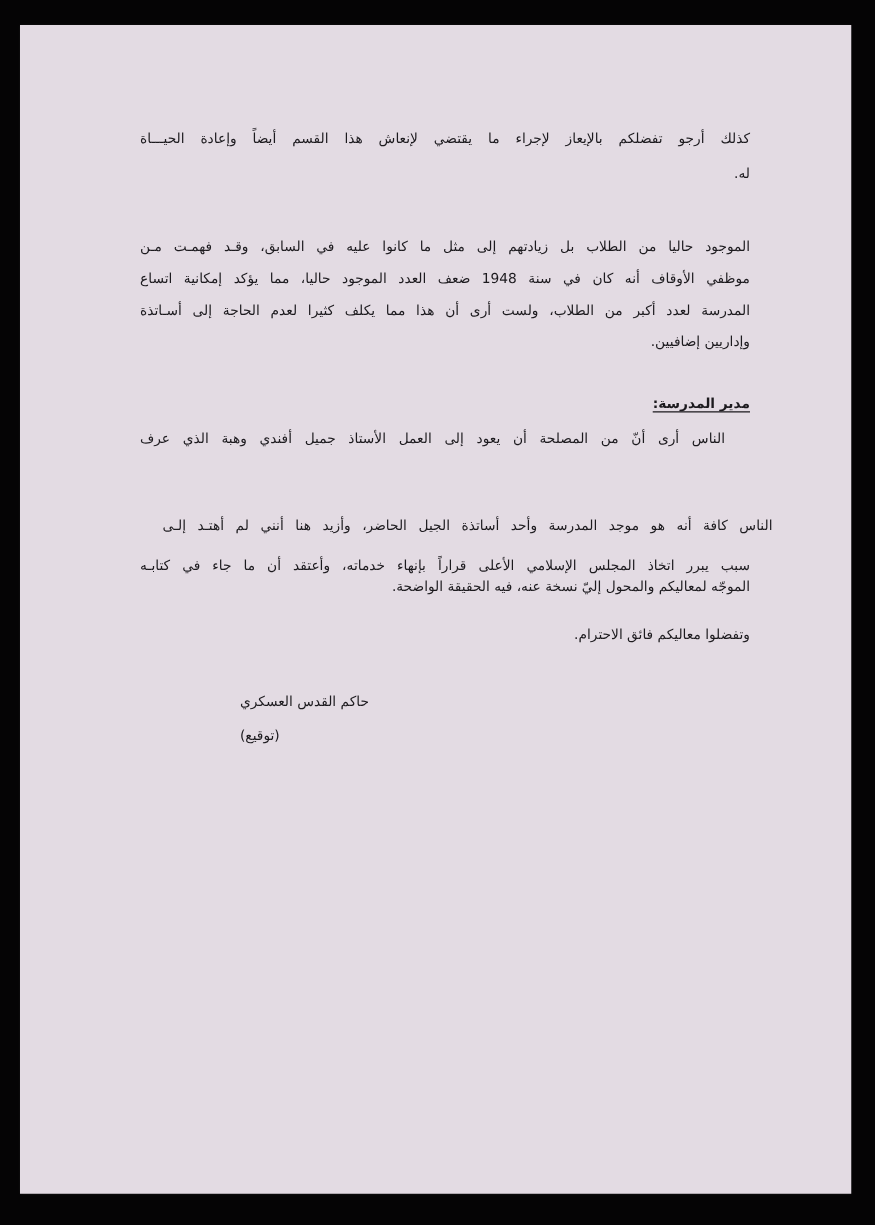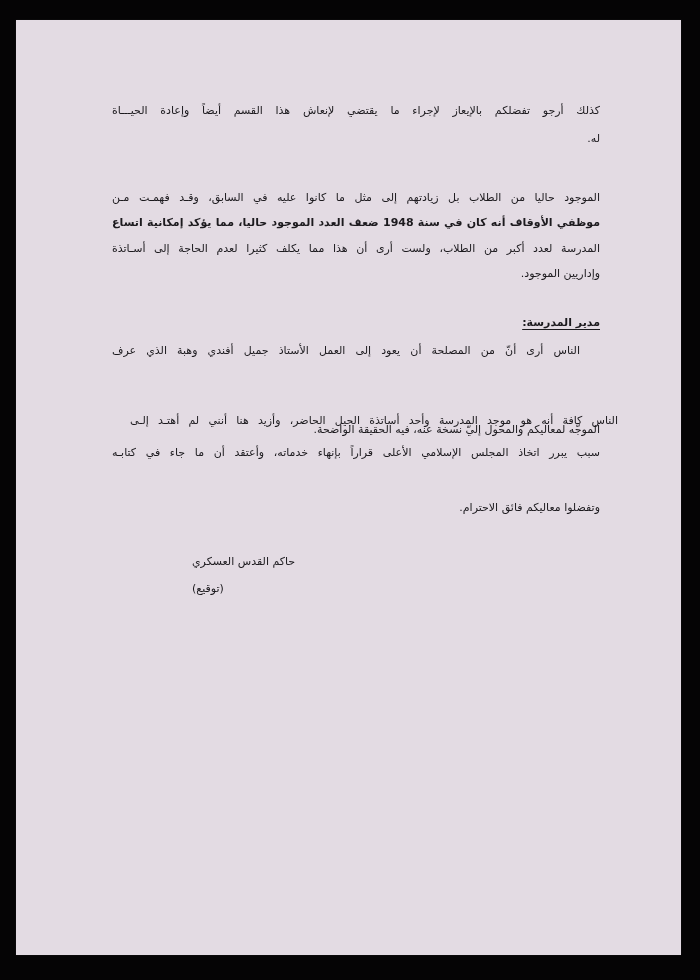--- a/index.html
+++ b/index.html
@@ -56,30 +56,30 @@
 </head>
 <body>
 
 <div class="backdrop">
   <div class="page text">
 
     <div class="line" style="top:84px; left:96px; width:488px;">كذلك أرجو تفضلكم بالإيعاز لإجراء ما يقتضي لإنعاش هذا القسم أيضاً وإعادة الحيـــاة</div>
     <div class="line last" style="top:112px; left:96px; width:488px;">له.</div>
 
     <div class="line" style="top:171px; left:96px; width:488px;">الموجود حاليا من الطلاب بل زيادتهم إلى مثل ما كانوا عليه في السابق، وقـد فهمـت مـن</div>
-    <div class="line" style="top:196px; left:96px; width:488px;font-weight:bold;">موظفي الأوقاف أنه كان في سنة 1948 ضعف العدد الموجود حاليا، مما يؤكد إمكانية اتساع</div>
+    <div class="line" style="top:196px; left:96px; width:488px;">موظفي الأوقاف أنه كان في سنة 1948 ضعف العدد الموجود حاليا، مما يؤكد إمكانية اتساع</div>
     <div class="line" style="top:222px; left:96px; width:488px;">المدرسة لعدد أكبر من الطلاب، ولست أرى أن هذا مما يكلف كثيرا لعدم الحاجة إلى أسـاتذة</div>
-    <div class="line last" style="top:247px; left:96px; width:488px;">وإداريين الموجود.</div>
+    <div class="line last" style="top:247px; left:96px; width:488px;">وإداريين إضافيين.</div>
 
     <div class="heading" style="top:296px; right:81px;">مدير المدرسة:</div>
 
     <div class="line" style="top:324px; left:96px; width:468px;">الناس أرى أنّ من المصلحة أن يعود إلى العمل الأستاذ جميل أفندي وهبة الذي عرف</div>
     <div class="line" style="top:376px; left:114px; width:488px;margin-top:18px;">الناس كافة أنه هو موجد المدرسة وأحد أساتذة الجيل الحاضر، وأزيد هنا أنني لم أهتـد إلـى</div>
     <div class="line" style="top:382px; left:96px; width:488px;margin-top:44px;">سبب يبرر اتخاذ المجلس الإسلامي الأعلى قراراً بإنهاء خدماته، وأعتقد أن ما جاء في كتابـه</div>
-    <div class="line last" style="top:403px; left:96px; width:488px;">الموجّه لمعاليكم والمحول إليّ نسخة عنه، فيه الحقيقة الواضحة.</div>
+    <div class="line last" style="top:443px; left:96px; width:488px;">الموجّه لمعاليكم والمحول إليّ نسخة عنه، فيه الحقيقة الواضحة.</div>
 
     <div class="line last" style="top:481px; left:96px; width:488px;">وتفضلوا معاليكم فائق الاحترام.</div>
 
     <div class="sig" style="top:535px; left:176px; width:140px;">حاكم القدس العسكري</div>
     <div class="sig" style="top:562px; left:176px; width:140px;">(توقيع)</div>
 
   </div>
 </div>
 
 </body></html>

